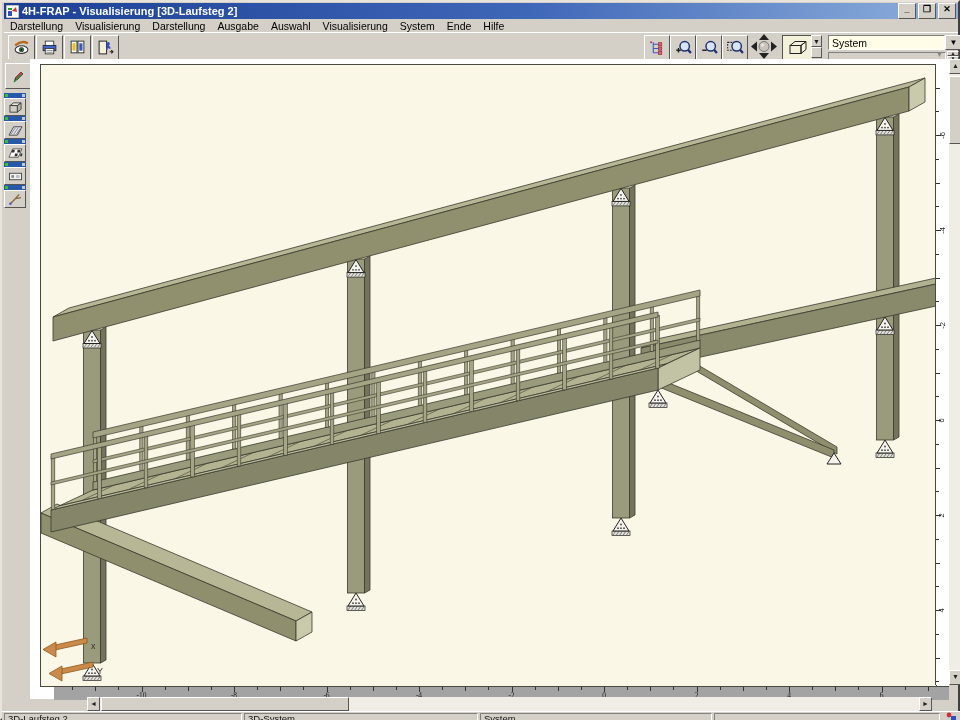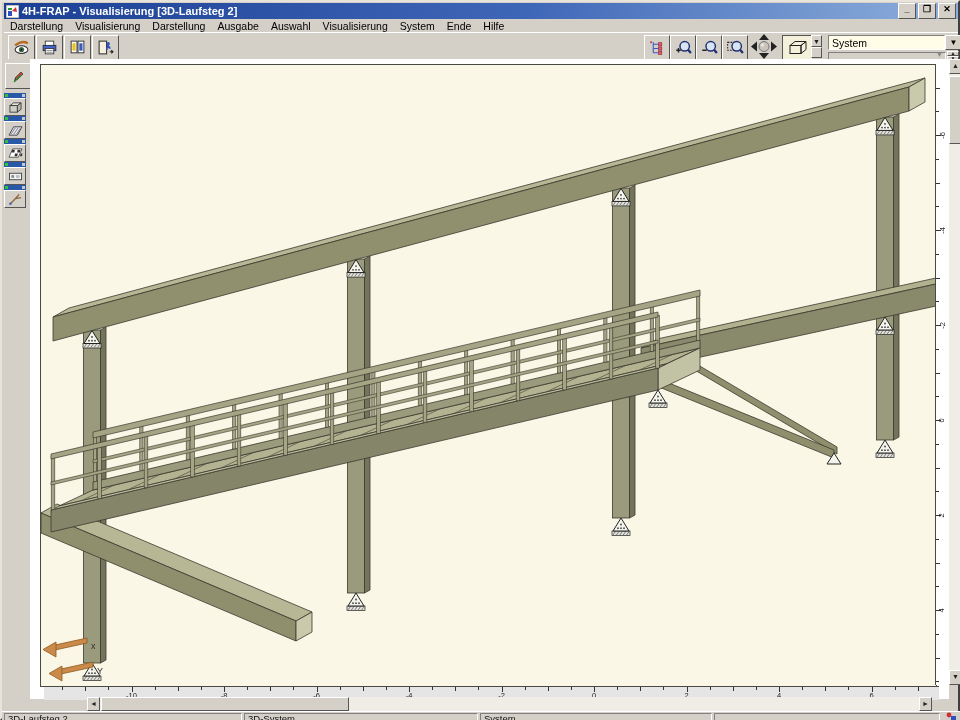--- a/index.html
+++ b/index.html
@@ -39,21 +39,21 @@
   .mini .cap{height:5px;background:#2858a8;position:relative;}
   .mini .cap .dot{position:absolute;left:1px;top:1px;width:3px;height:3px;background:#35c035;}
   .mini .cap .bx{position:absolute;right:1px;top:1px;width:3px;height:3px;background:#c8c8c8;}
   .mini .body{height:16px;background:#d4d0c8;border:1px solid;border-color:#fff #555 #555 #fff;
     display:flex;align-items:center;justify-content:center;}
   
   #client{left:28px;top:57px;width:919px;height:640px;background:#fff;}
   #viewport{left:38px;top:62px;width:895px;height:621px;background:#fbf7e7;
     border:1px solid #4a4a44;box-sizing:content-box;}
   
-  #hruler{left:42px;top:684px;width:895px;height:13px;background:#e5e5e5;overflow:hidden;}
+  #hruler{left:52px;top:684px;width:895px;height:13px;background:#a3a3a3;overflow:hidden;font-family:Liberation Serif, serif;}
   #vruler{left:933px;top:62px;width:14px;height:621px;background:#fff;overflow:hidden;}
   .htick{position:absolute;top:0;width:1px;background:#333;}
   .hlab{position:absolute;top:4px;font-size:7.5px;color:#222;transform:translateX(-50%);}
   .vtick{position:absolute;left:0;height:1px;background:#333;}
   .vlab{position:absolute;left:3px;font-size:7.5px;color:#222;transform:rotate(-90deg);}
   
   .sbtn{position:absolute;background:#d4d0c8;border:1px solid;border-color:#fff #555 #555 #fff;
     font-size:7px;line-height:12px;text-align:center;color:#222;}
   .sthumb{position:absolute;background:#d4d0c8;border:1px solid;border-color:#fff #555 #555 #fff;}
   #vscroll{left:947px;top:57px;width:13px;height:626px;background:#efede6;}

